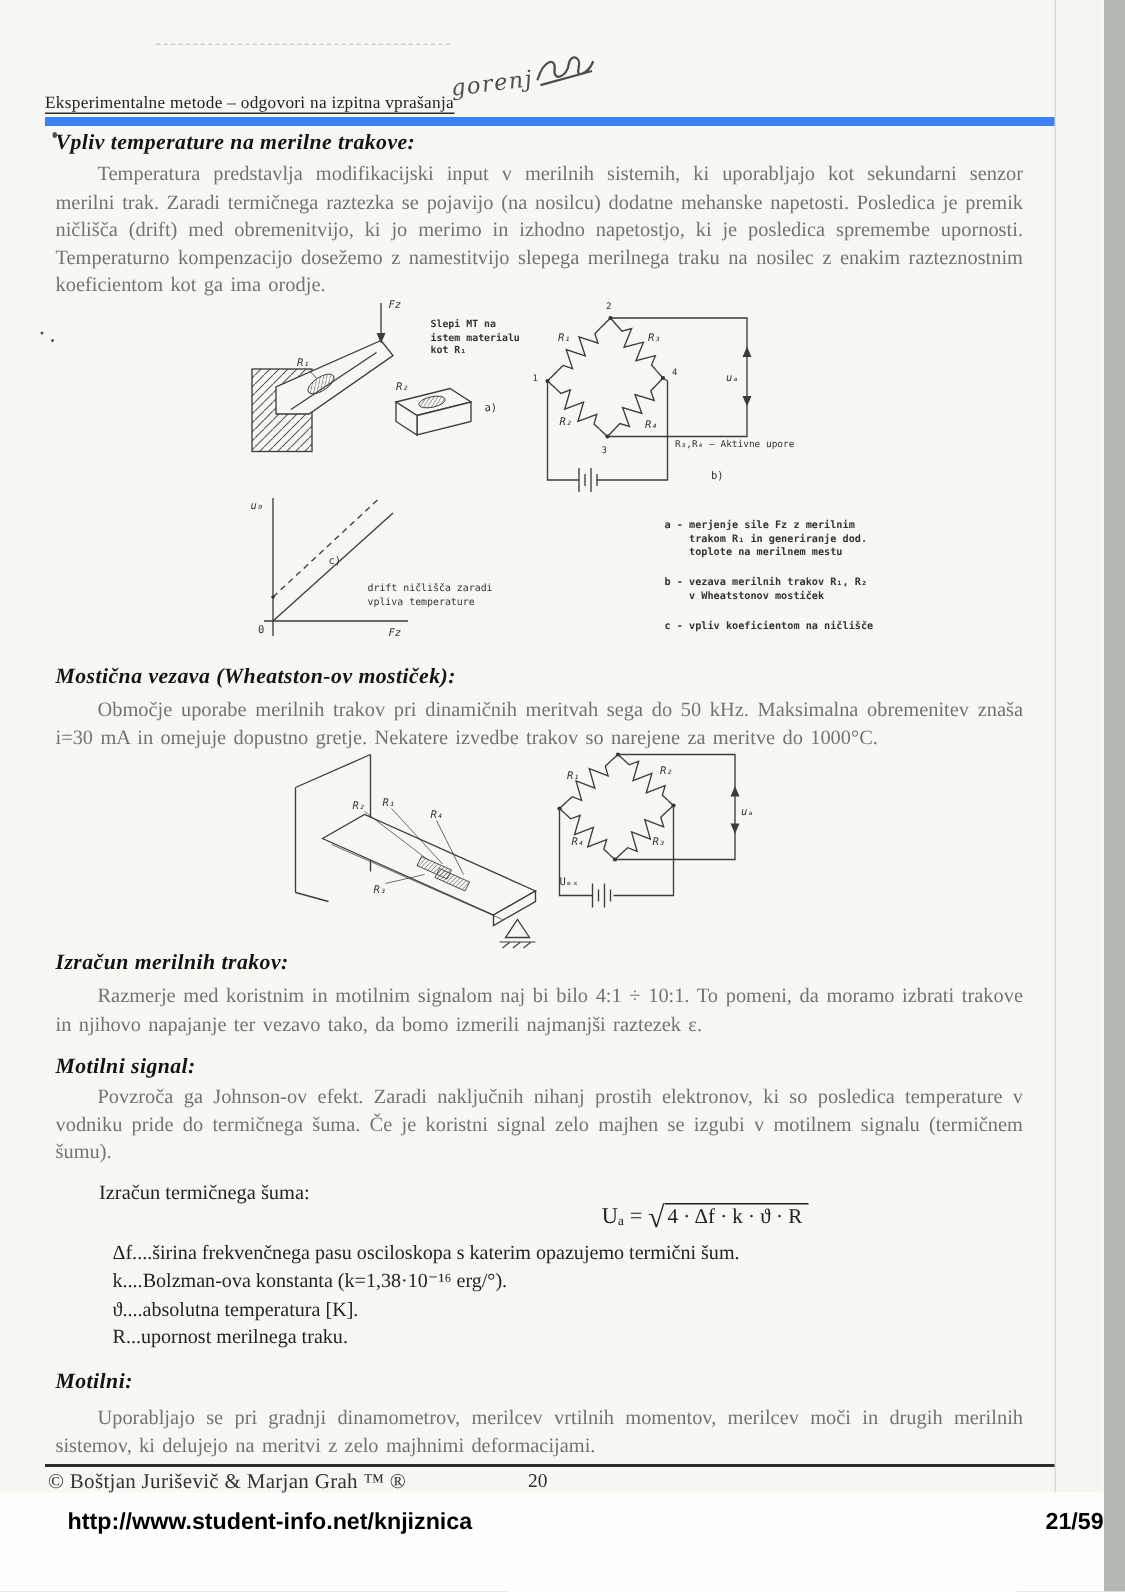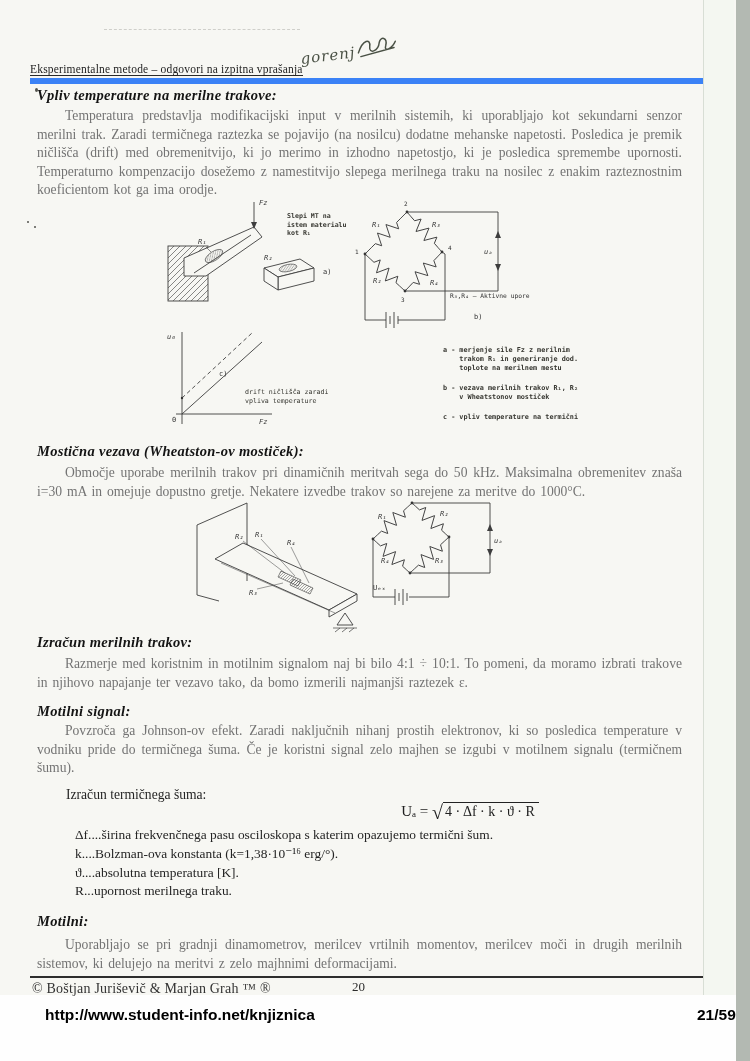--- a/index.html
+++ b/index.html
@@ -154,21 +154,21 @@
 kot R₁</div>
   <div class="figtext" style="left:245px;top:388px;font-weight:400;">drift ničlišča zaradi
 vpliva temperature</div>
 
   <div class="legend">
     <div>a - merjenje sile Fz z merilnim
     trakom R₁ in generiranje dod.
     toplote na merilnem mestu</div>
     <div>b - vezava merilnih trakov R₁, R₂
     v Wheatstonov mostiček</div>
-    <div>c - vpliv temperature na termični</div>
+    <div>c - vpliv koeficientom na ničlišče</div>
   </div>
 
   <div class="sec-title" style="left:37px;top:443px;">Mostična vezava (Wheatston-ov mostiček):</div>
   <div class="para" style="top:464px;">Območje uporabe merilnih trakov pri dinamičnih meritvah sega do 50 kHz. Maksimalna obremenitev znaša i=30 mA in omejuje dopustno gretje. Nekatere izvedbe trakov so narejene za meritve do 1000°C.</div>
 
   <svg class="fig" style="left:185px;top:497px;" width="340" height="140" viewBox="0 0 340 140">
 
     <g stroke="#3d3d3d" stroke-width="0.9" fill="none">
       <path d="M62,6 L62,84 M62,6 L12,28 M12,28 L12,98 M12,98 L34,104"></path>
       <polygon points="30,62 58,46 172,97 144,113" fill="#f7f7f3"></polygon>

